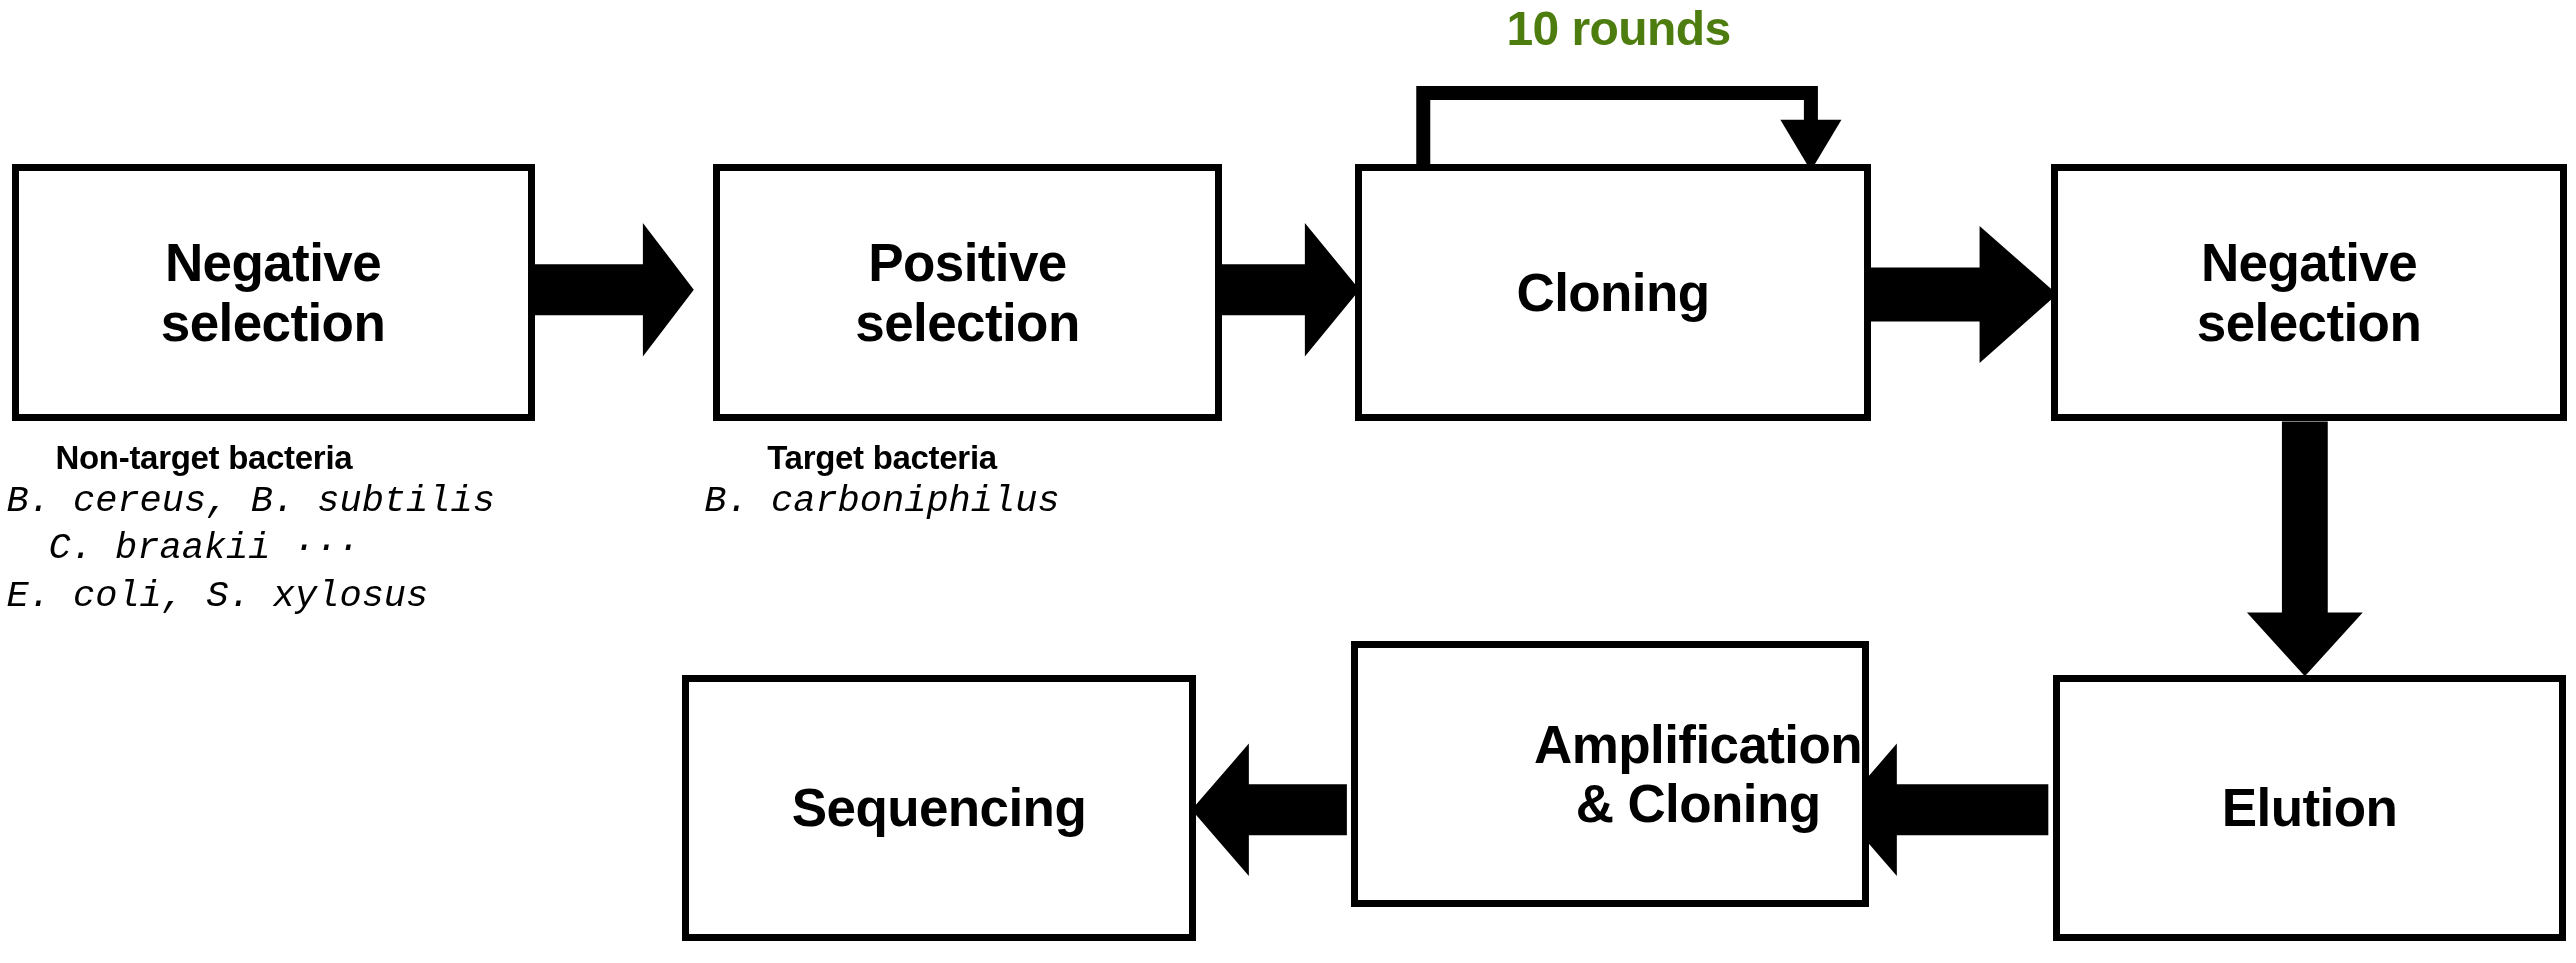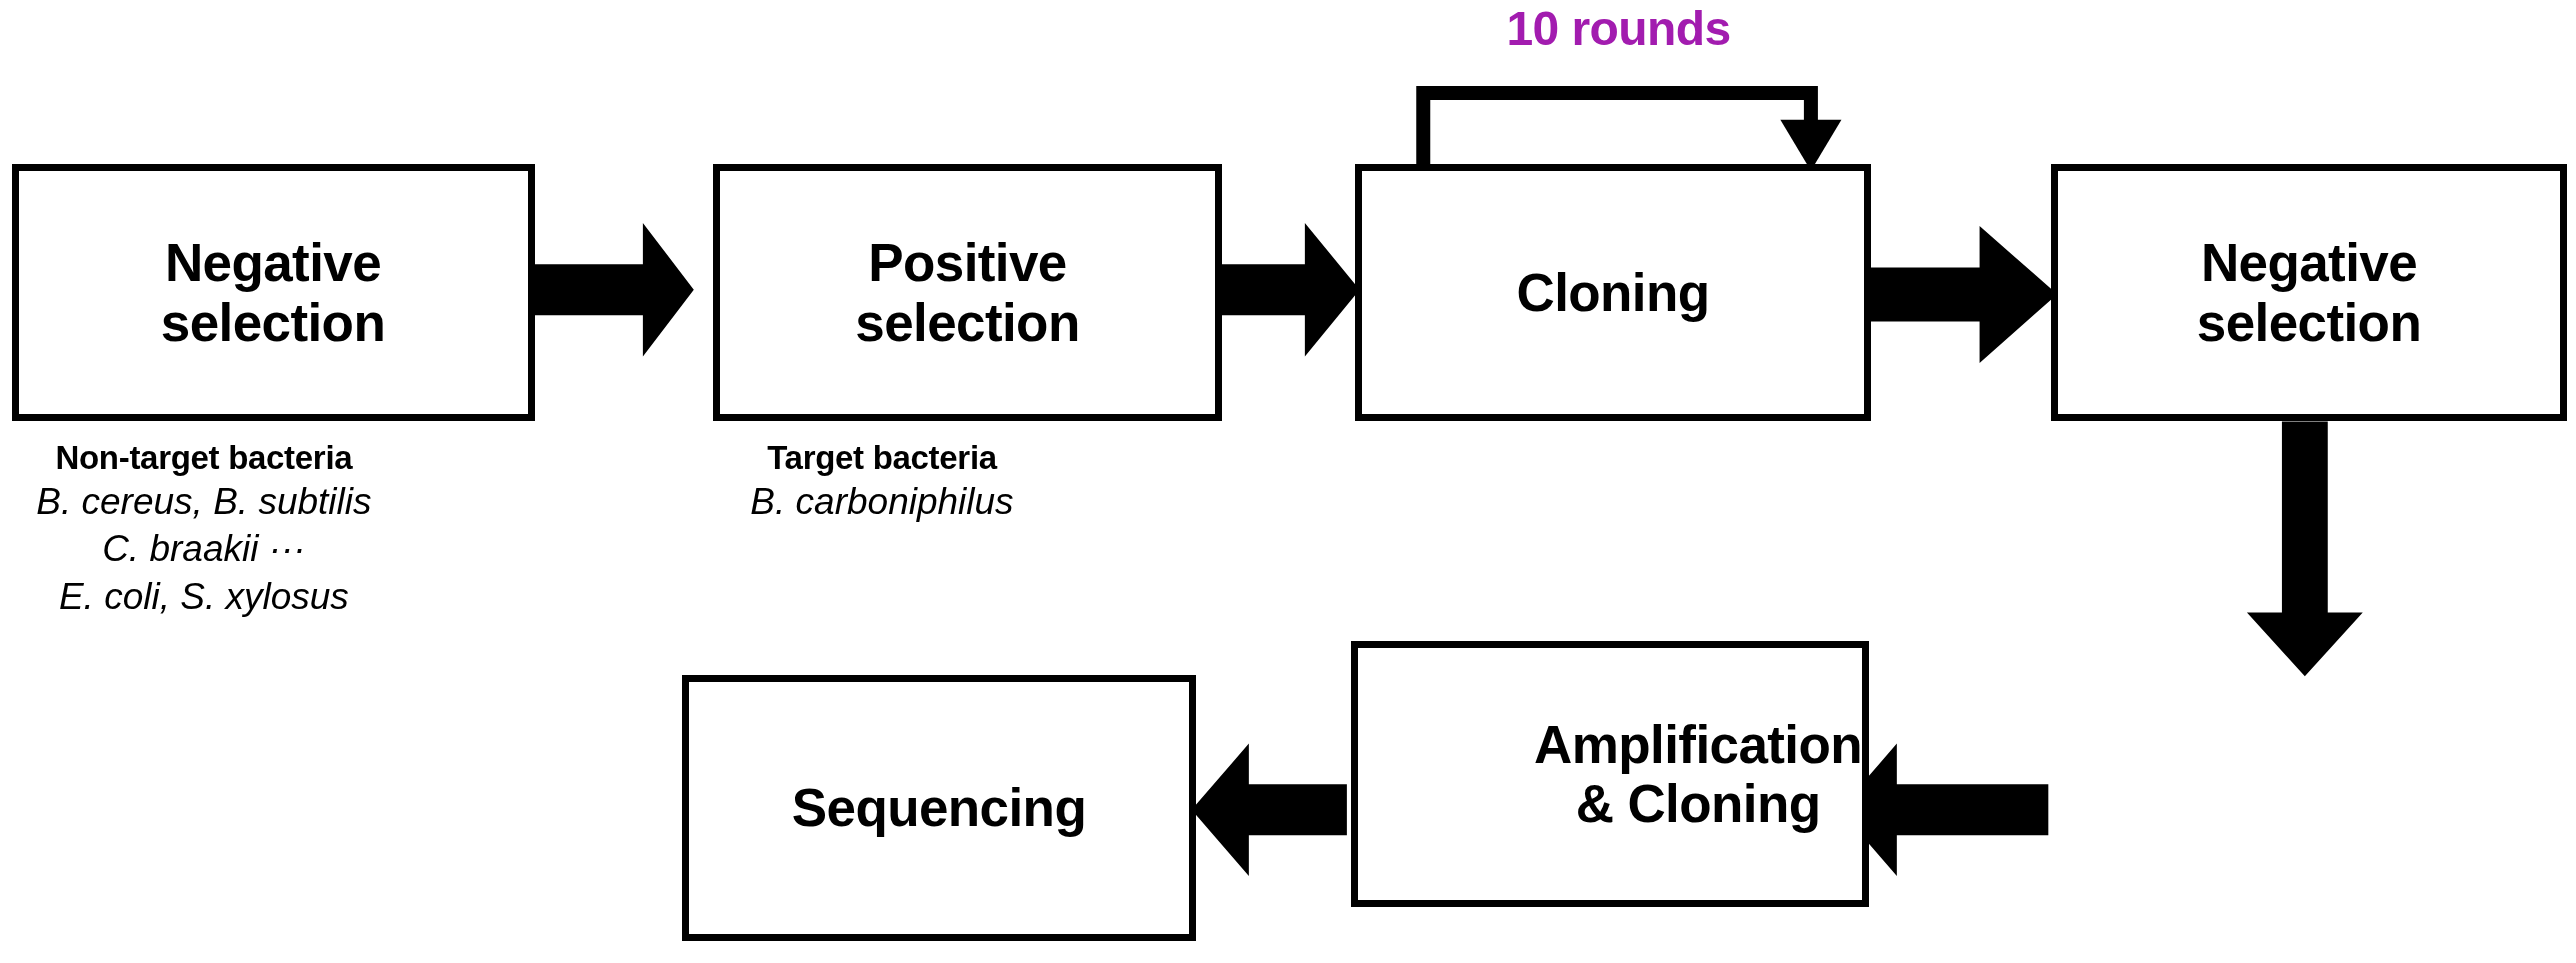--- a/index.html
+++ b/index.html
@@ -59,41 +59,41 @@
     display: block;
     font-family: "Liberation Sans", sans-serif;
     font-weight: bold;
     font-size: 33px;
     line-height: 1.18;
     letter-spacing: -0.3px;
     white-space: nowrap;
   }
   .annot .sp {
     display: block;
-    font-family: Liberation Sans, sans-serif;
+    font-family: Liberation Mono, monospace;
     font-style: italic;
     font-size: 37px;
     line-height: 1.28;
     white-space: nowrap;
   }
   #annot-nontarget { left: 6.4px;   top: 439px; width: 395px; }
   #annot-target    { left: 704px; top: 439px; width: 356px; }
 
   
   #label-10-rounds {
     position: absolute;
     left: 1421px;
     top: 1.3px;
     width: 395px;
     text-align: center;
     font-family: "Liberation Sans", sans-serif;
     font-weight: bold;
     font-size: 48px;
     letter-spacing: -0.6px;
-    color: #a21caf;
+    color: #4d7c0f;
     z-index: 6;
   }
 
   
   #arrows {
     position: absolute;
     left: 0;
     top: 0;
     width: 2576px;
     height: 964px;
@@ -138,20 +138,23 @@
 
   <div class="box" id="box-washing">
     <span class="label">Cloning</span>
   </div>
 
   <div class="box" id="box-negative-selection-2">
     <span class="label">Negative
 selection</span>
   </div>
 
+  <div class="box" id="box-elution">
+    <span class="label">Elution</span>
+  </div>
 
   <div class="box" id="box-amplification">
     <span class="label">Amplification
 &amp; Cloning</span>
   </div>
 
   <div class="box" id="box-sequencing">
     <span class="label">Sequencing</span>
   </div>
 

